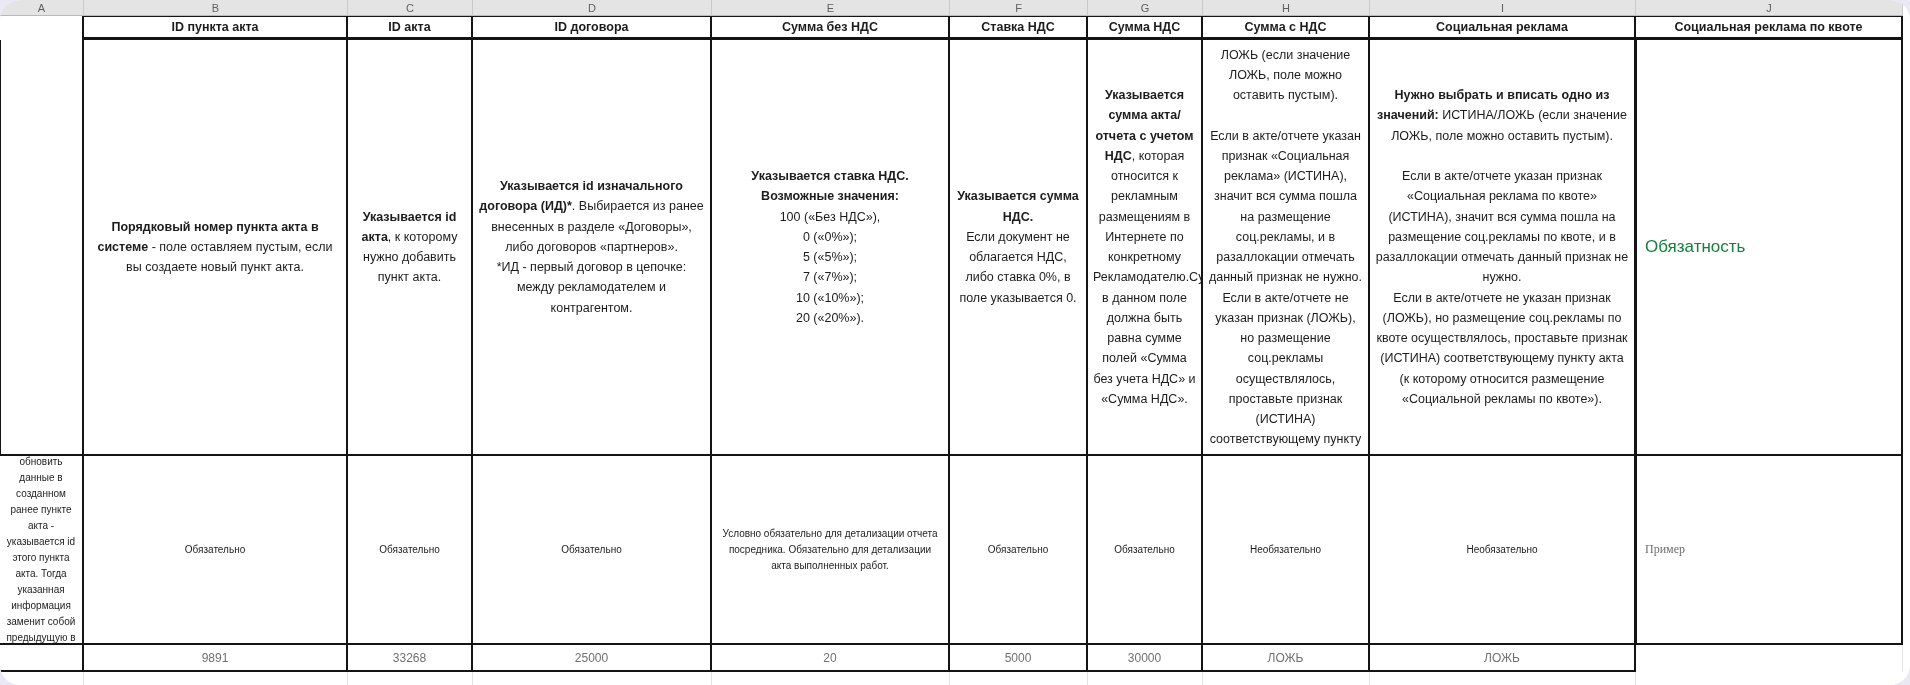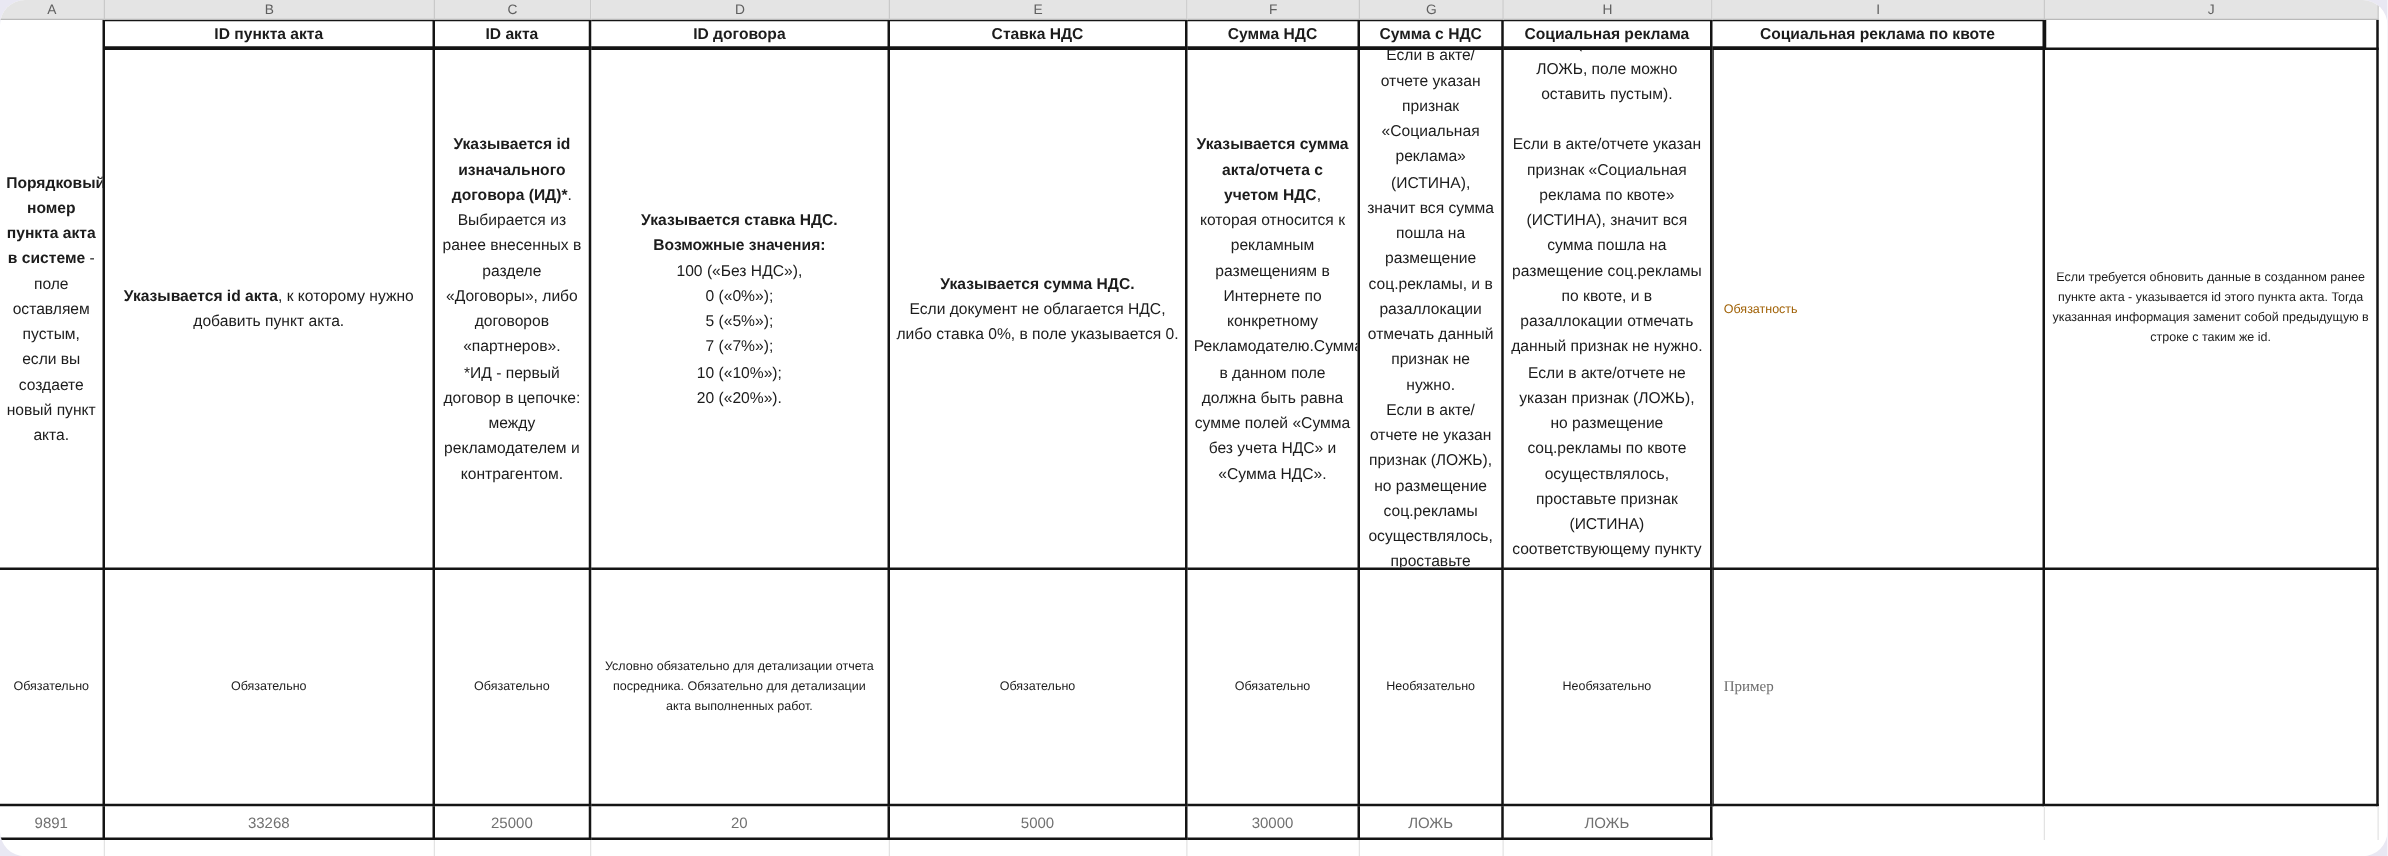--- a/index.html
+++ b/index.html
@@ -51,21 +51,21 @@
   .exv { font-size:12px; color:#707070; }
   
   .a1 { border-right:2px solid #141414; }
   .a2, .a3, .a4 {
     border-right:2px solid #141414;
     border-bottom:2px solid #141414;
     border-left:1px solid #141414;
   }
   .rowlabel {
     display:flex; align-items:center;
-    padding-left:8px; font-size:10px; color:#a16207;
+    padding-left:8px; font-size:17px; color:#15803d;
     white-space:nowrap; overflow:hidden;
   }
   .rowlabel.exlab { color:#6e6e6e; font-size:12px;font-family:Liberation Serif, serif; }
   
   .empty { border-right:1px solid #e3e3e3; }
 </style>
 </head>
 <body>
 
 <div class="sheet">
@@ -79,20 +79,21 @@
     <div class="lt">F</div>
     <div class="lt">G</div>
     <div class="lt">H</div>
     <div class="lt">I</div>
     <div class="lt">J</div>
 
     <div class="a1"></div>
     <div class="cell head">ID пункта акта</div>
     <div class="cell head">ID акта</div>
     <div class="cell head">ID договора</div>
+    <div class="cell head">Сумма без НДС</div>
     <div class="cell head">Ставка НДС</div>
     <div class="cell head">Сумма НДС</div>
     <div class="cell head">Сумма с НДС</div>
     <div class="cell head">Социальная реклама</div>
     <div class="cell head">Социальная реклама по квоте</div>
 
     <div class="a2"></div>
     <div class="cell desc">
       <div class="txt"><span class="bb">Порядковый номер пункта акта в системе</span><span> - поле оставляем пустым, если вы создаете новый пункт акта.</span></div>
     </div>

